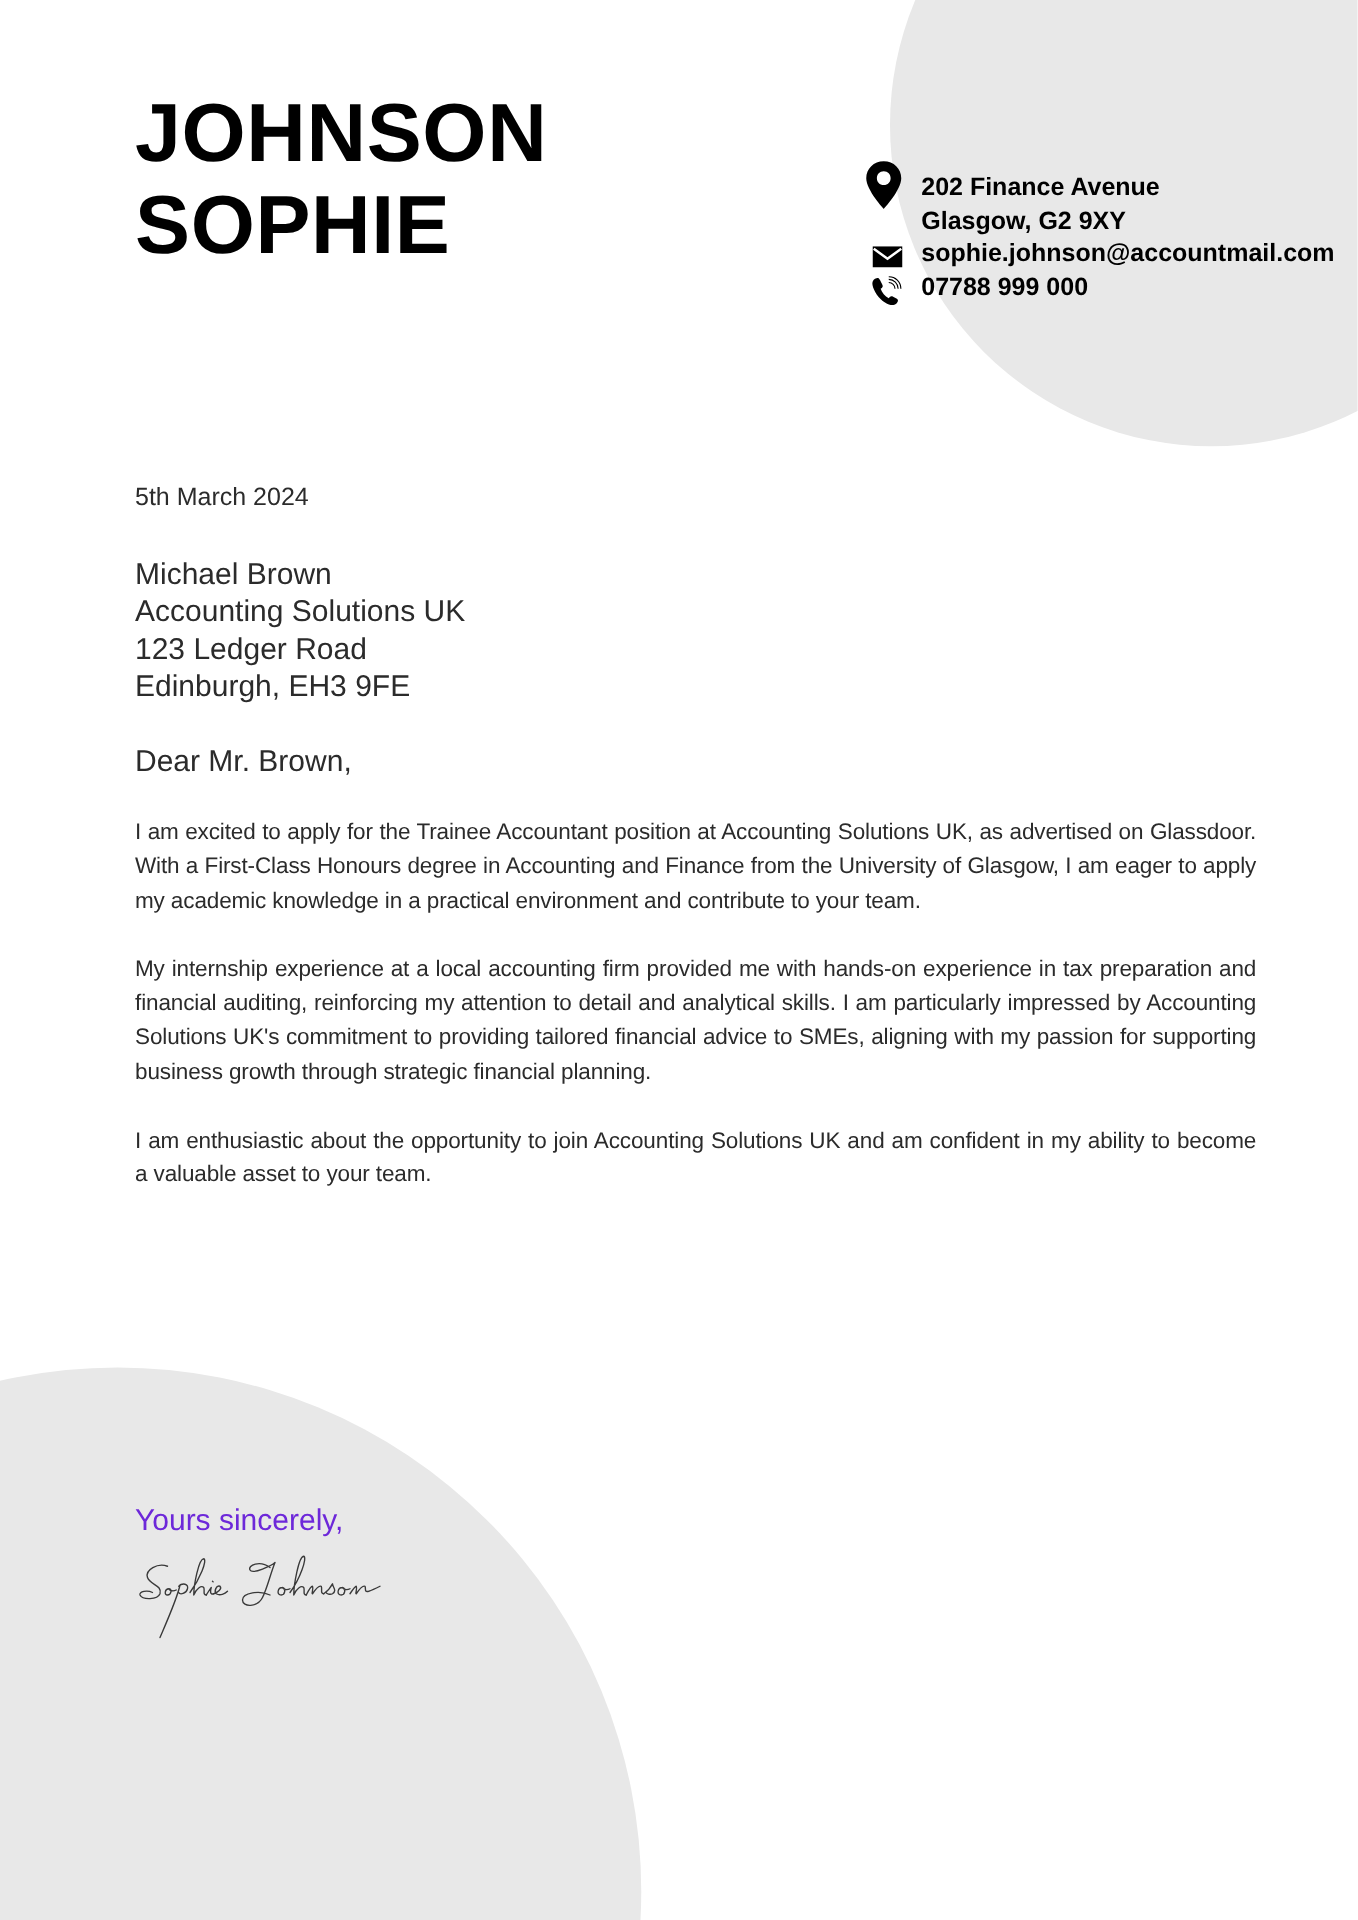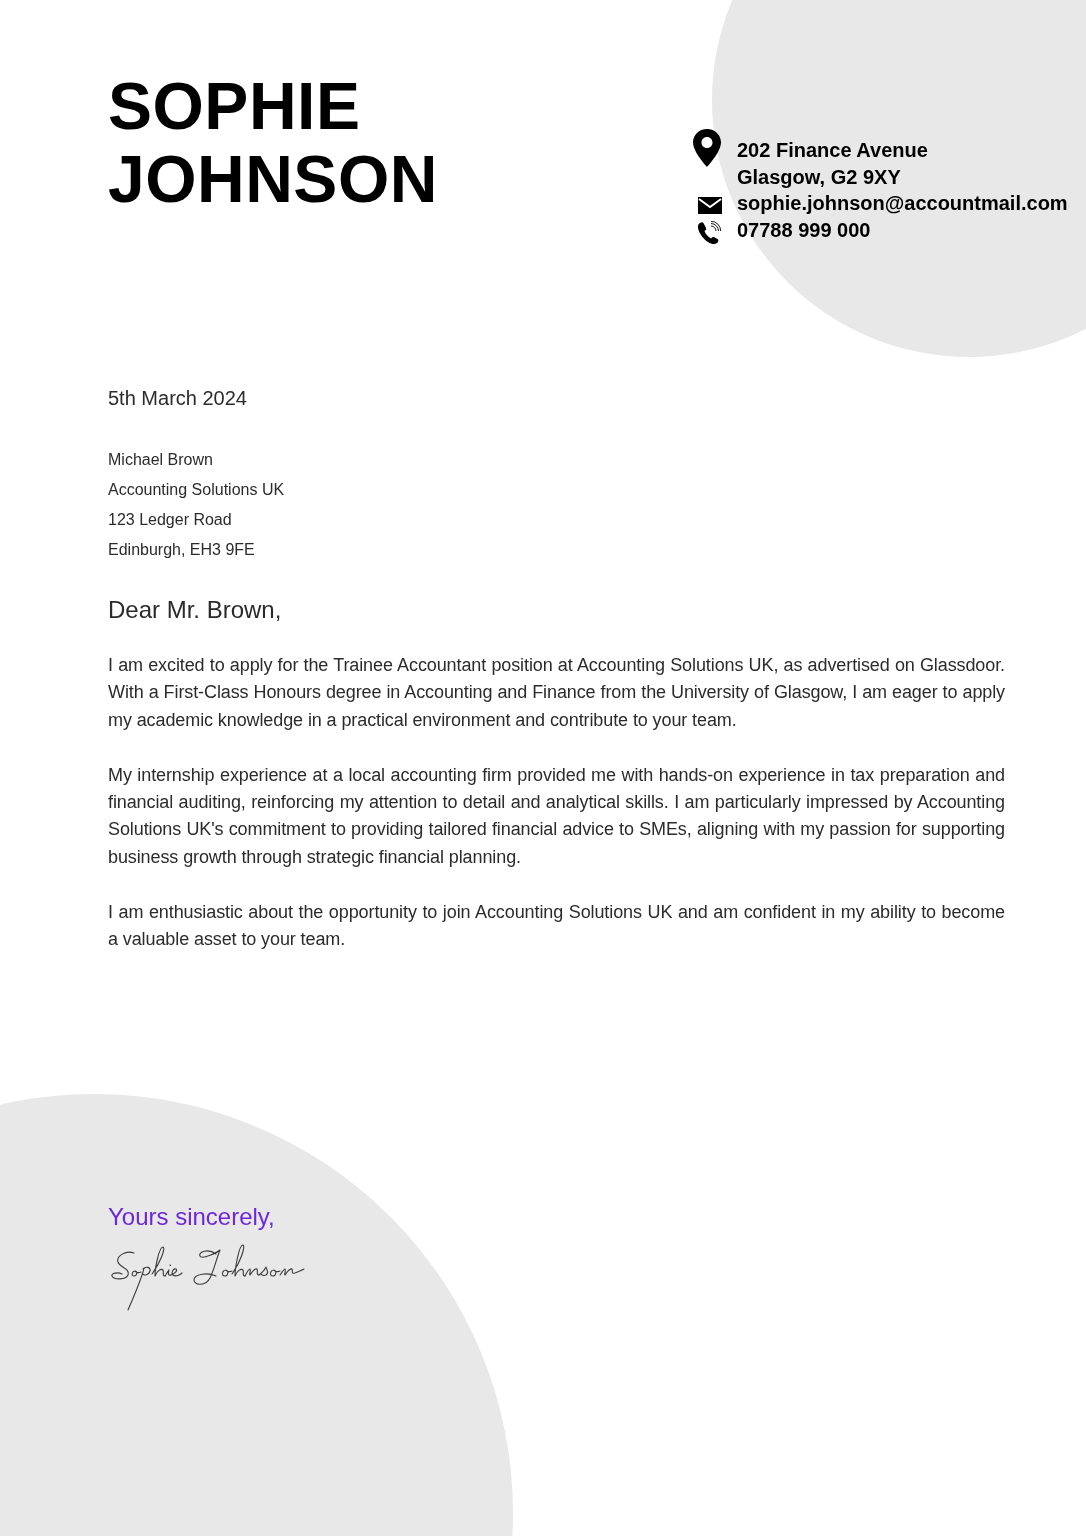--- a/index.html
+++ b/index.html
@@ -29,21 +29,21 @@
   }
   .contact-row { display: flex; align-items: flex-start; }
   .contact-row .icon { width: 45px; display: flex; justify-content: flex-start; }
   .contact-text { white-space: nowrap; }
   .addr-row .icon { padding-top: 0; height: 54px; }
   .addr-lines { padding-top: 9px; }
   .date {
     position: absolute; left: 108px; top: 385px; font-size: 20px; line-height: 26px;
   }
   .recipient {
-    position: absolute; left: 108px; top: 445px; font-size: 16px; line-height: 30px;
+    position: absolute; left: 108px; top: 445px; font-size: 24px; line-height: 30px;
   }
   .salutation {
     position: absolute; left: 108px; top: 597px; font-size: 24px; line-height: 26px;
   }
   .body-text {
     position: absolute; left: 108px; top: 652px; width: 897px;
     font-size: 18px; line-height: 27.4px; text-align: justify;
     font-family: "Liberation Sans", sans-serif; letter-spacing: -0.1px;
   }
   .body-text p { margin: 0 0 27.4px 0; }
@@ -54,22 +54,22 @@
     position: absolute; left: 108px; top: 1238px;
   }
 </style>
 </head>
 <body>
 
 <div class="circle-top"></div>
 <div class="circle-bottom"></div>
 
 <div class="name">
+  <div>JOHNSON</div>
   <div>SOPHIE</div>
-  <div>JOHNSON</div>
 </div>
 
 <div class="contact">
   <div class="contact-row addr-row">
     <span class="icon">
       <svg width="30" height="40" viewBox="0 0 30 40">
         <path d="M15 1 C7 1 1 7 1 14.5 C1 24 15 39 15 39 C15 39 29 24 29 14.5 C29 7 23 1 15 1 Z M15 9 C18.3 9 20.5 11.5 20.5 14.5 C20.5 17.5 18.3 20 15 20 C11.7 20 9.5 17.5 9.5 14.5 C9.5 11.5 11.7 9 15 9 Z" fill="#000" fill-rule="evenodd"></path>
       </svg>
     </span>
     <div class="addr-lines">

